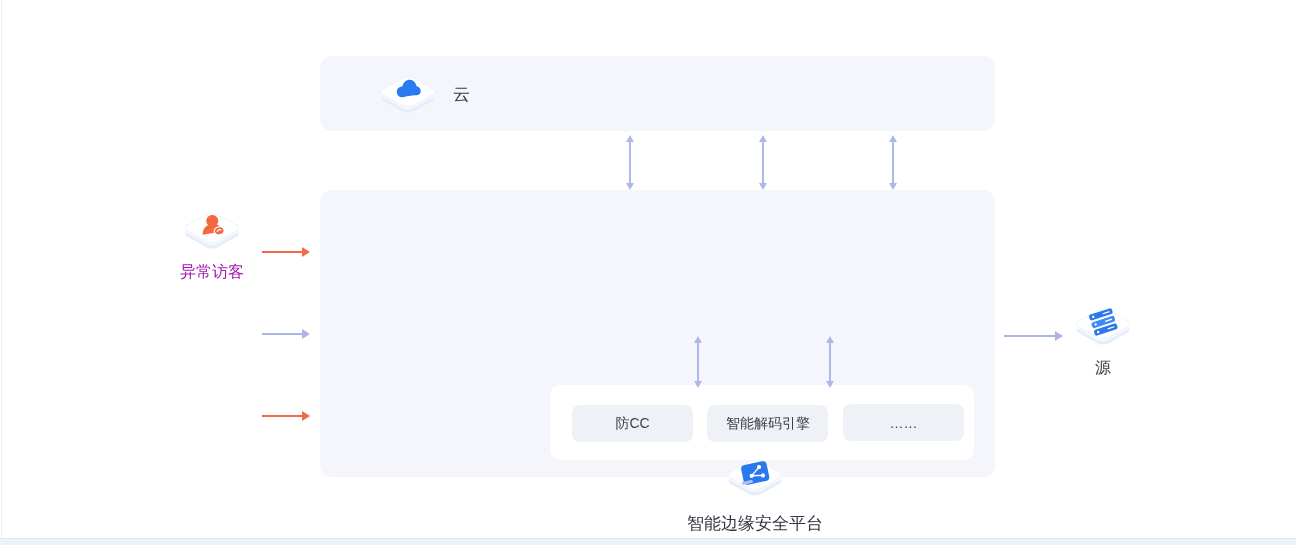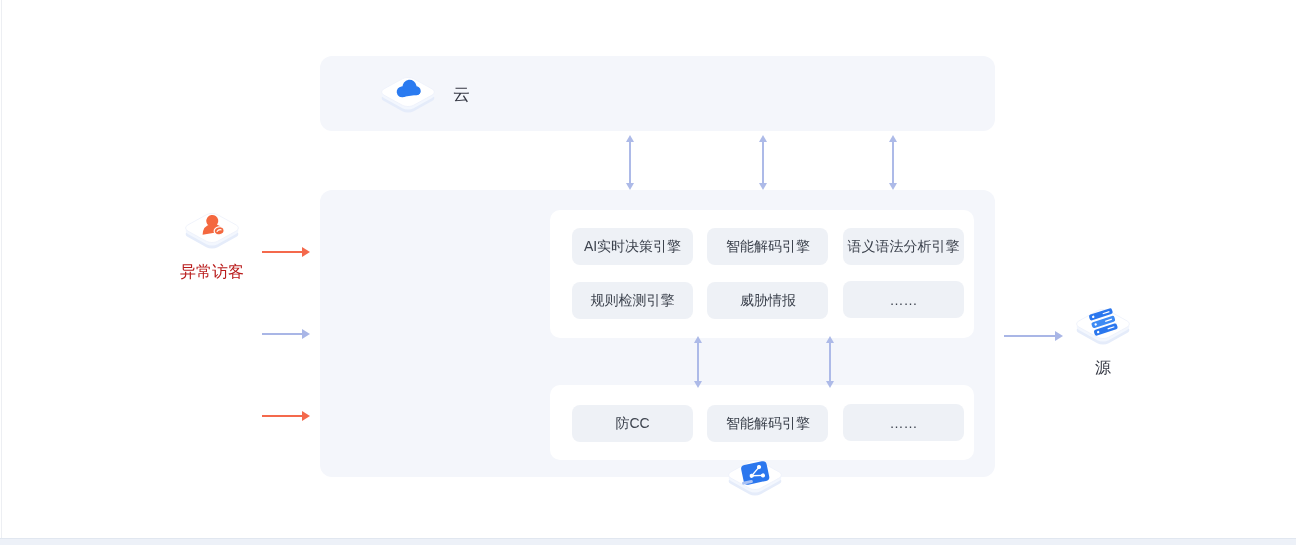--- a/index.html
+++ b/index.html
@@ -28,21 +28,21 @@
   .btn {
     display:inline-flex; align-items:center; justify-content:center;
     width:121px; height:39px; background:#ffffff; border-radius:8px;
     font-size:14px; color:#3d434e; box-shadow:0 2px 8px rgba(40,70,140,0.06);
     margin-right:10px; white-space:nowrap;
   }
   .btn-row { position:absolute; left:250px; top:18px; display:flex; }
 
   .figure { position:absolute; display:flex; flex-direction:column; align-items:center; }
   .figure .lbl { margin-top:4px; font-size:16px; color:#333642; white-space:nowrap; }
-  .figure .lbl.orange { color:#b91c1c; }
+  .figure .lbl.orange { color:#a21caf; }
   .fig-cloud { left:55px; top:10px; flex-direction:row; align-items:center; }
   .fig-cloud .lbl { margin:0 0 0 12px; font-size:17px; }
   .fig-platform { left:355px; top:258px; width:160px; }
   .fig-platform .lbl { margin-top:6px; font-size:17px; }
   .fig-abnormal { left:152px; top:202px; width:120px; }
   .fig-normal   { left:152px; top:294px; width:120px; }
   .fig-hacker   { left:152px; top:384px; width:120px; }
   .fig-origin   { left:1048px; top:298px; width:110px; }
 
   
@@ -117,30 +117,23 @@
         <rect x="-21" y="-21" width="42" height="42" rx="8" transform="translate(33,27) scale(1,0.55) rotate(45)" fill="#ffffff" stroke="#eef2fa" stroke-width="1"></rect>
         <g transform="translate(33,24) rotate(-12)">
           <rect x="-13" y="-9" width="26" height="20" rx="4" fill="#2b77ee"></rect>
           <rect x="-15" y="7" width="11" height="3" rx="1.5" fill="#a9c2f5"></rect>
           <path d="M-4 3 L5 -4 M-4 3 L7 5" stroke="#ffffff" stroke-width="1.3" fill="none"></path>
           <circle cx="-4" cy="3" r="2.1" fill="#ffffff"></circle>
           <circle cx="5" cy="-4" r="2.1" fill="#ffffff"></circle>
           <circle cx="7" cy="5" r="2.1" fill="#ffffff"></circle>
         </g>
       </svg>
+      <div class="lbl">智能边缘安全平台</div>
     </div>
 
-    <div class="white-box engines-box">
-      <div class="pill">AI实时决策引擎</div>
-      <div class="pill">智能解码引擎</div>
-      <div class="pill">语义语法分析引擎</div>
-      <div class="pill">规则检测引擎</div>
-      <div class="pill">威胁情报</div>
-      <div class="pill">……</div>
-    </div>
 
     <div class="white-box protections-box">
       <div class="pill">防CC</div>
       <div class="pill">智能解码引擎</div>
       <div class="pill">……</div>
     </div>
   </div>
 
   <div class="v-arrow va-4"></div>
   <div class="v-arrow va-5"></div>

